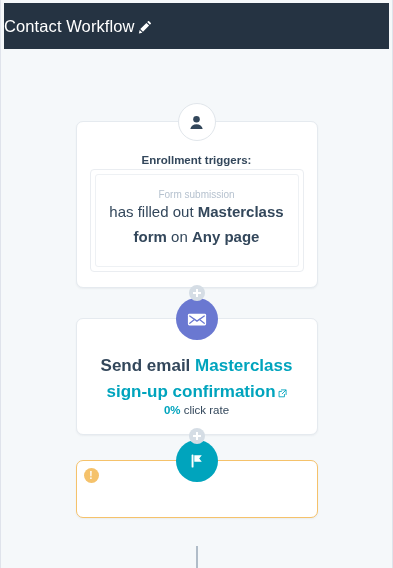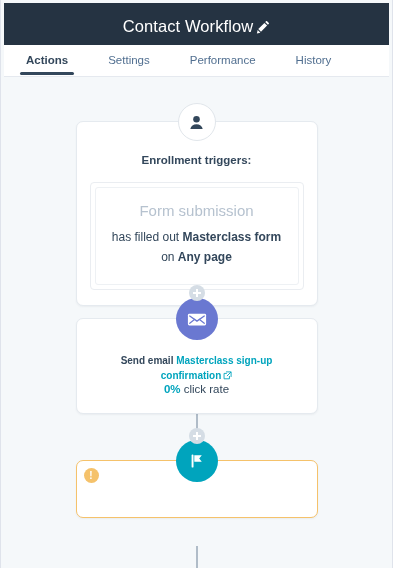--- a/index.html
+++ b/index.html
@@ -25,21 +25,20 @@
   
   .topbar {
     position: absolute;
     top: 3px;
     left: 3px;
     right: 3px;
     height: 46px;
     background: #253342;
     display: flex;
     align-items: center;
-    justify-content: center;
     gap: 3px;
   }
   .topbar-title {
     color: #ffffff;
     font-size: 16.5px;
     letter-spacing: .1px;
   }
   .pencil-icon {
     width: 14px;
     height: 14px;
@@ -169,49 +168,48 @@
   .node-icon.email { background: #6a78d1; }
   .node-icon.flag  { background: #00a4bd; }
 
   
   .trigger-card { top: 43px; padding: 32px 13px 15px; }
   .trigger-title {
     text-align: center;
     font-size: 11.5px;
     font-weight: bold;
     color: #33475b;
-    margin-bottom: 16px;
+    margin-bottom: 3px;
   }
   .trigger-outer {
     border: 1px solid #eaedf1;
     border-radius: 4px;
     padding: 4px;
   }
   .trigger-inner {
     border: 1px solid #eef1f4;
     border-radius: 3px;
     padding: 14px 12px 16px;
     text-align: center;
   }
   .trigger-kind {
+    font-size: 10px;
+    color: #b6c2cf;
+  }
+  .trigger-desc {
     font-size: 15px;
-    color: #b6c2cf;
-    margin-bottom: 9px;
-  }
-  .trigger-desc {
-    font-size: 12px;
     color: #33475b;
     line-height: 1.65;
   }
   .trigger-desc b { font-weight: bold; }
 
   
   .email-card { top: 240px; padding: 34px 14px 18px; text-align: center; }
   .card-line {
-    font-size: 10px;
+    font-size: 17px;
     color: #33475b;
     line-height: 1.5;
   }
   .card-line b { font-weight: bold; }
   .link {
     color: #00a4bd;
     font-weight: bold;
     cursor: pointer;
     text-decoration: none;
   }
@@ -254,26 +252,20 @@
 
   <div class="topbar">
     <span class="topbar-title">Contact Workflow</span>
     <span class="pencil-icon">
       <svg viewBox="0 0 16 16" width="14" height="14" aria-hidden="true">
         <path d="M11.6 1.3c.3-.3.8-.3 1.1 0l2 2c.3.3.3.8 0 1.1l-1.1 1.1-3.1-3.1 1.1-1.1zM9.6 3.3l3.1 3.1-7 7-3.1-3.1 7-7zM1.9 11.4l3.1 3.1-4 .9.9-4z" fill="#ffffff"></path>
       </svg>
     </span>
   </div>
 
-  <div class="tabs">
-    <div class="tab active">Actions</div>
-    <div class="tab">Settings</div>
-    <div class="tab">Performance</div>
-    <div class="tab">History</div>
-  </div>
 
   <div class="canvas">
 
     <div class="spine" style="top:185px;height:60px;"></div>
     <div class="spine" style="top:328px;height:60px;"></div>
     <div class="spine" style="top:468px;height:22px;"></div>
 
     <div class="plus-node" style="top:207px;"></div>
     <div class="plus-node" style="top:350px;"></div>
 

